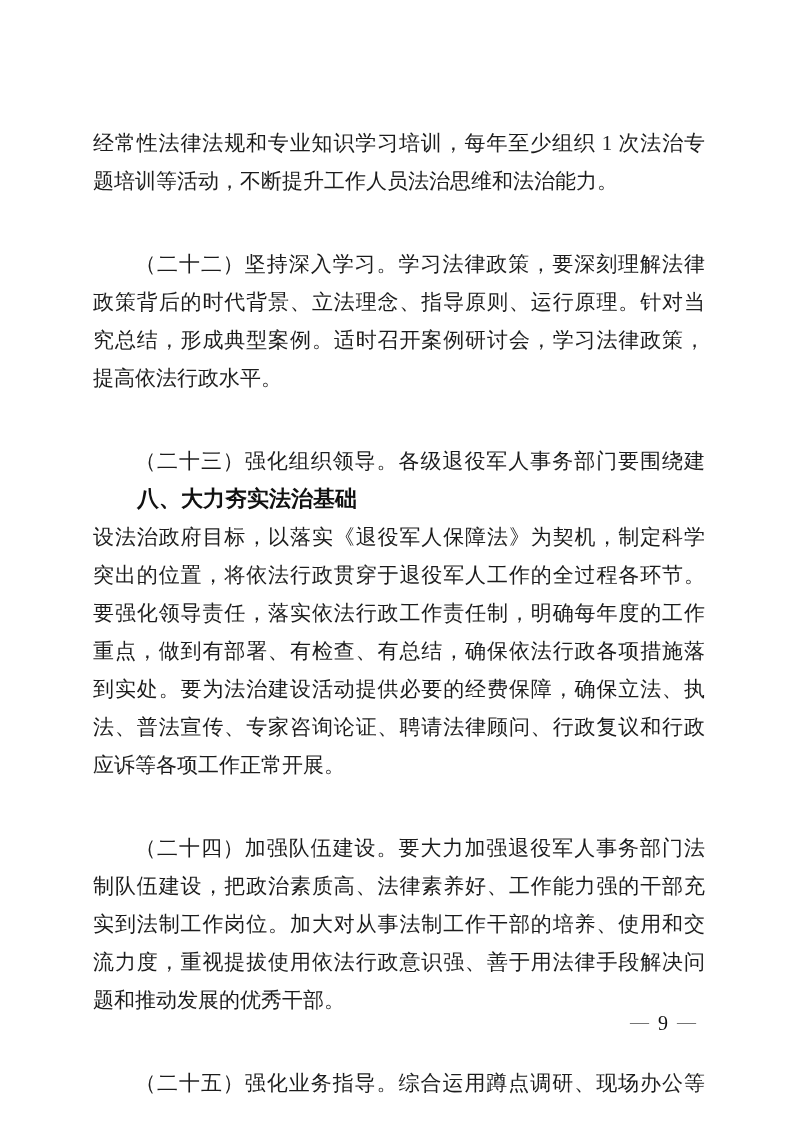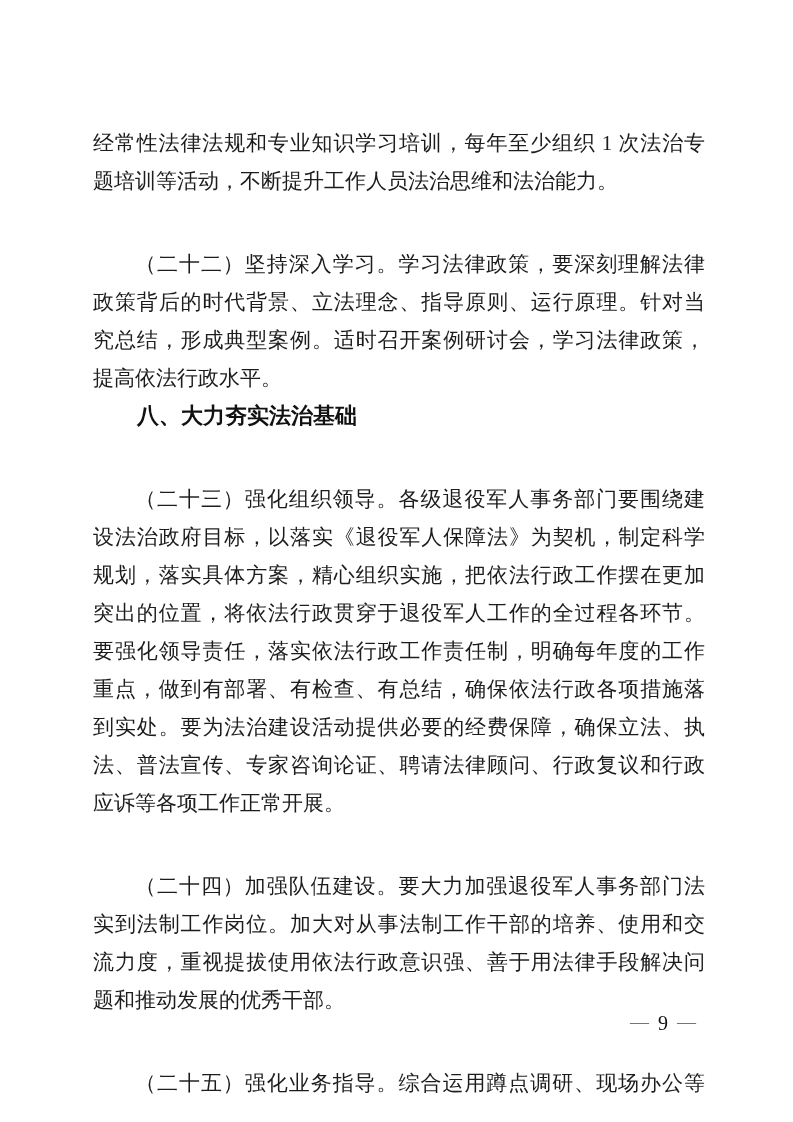--- a/index.html
+++ b/index.html
@@ -62,31 +62,31 @@
 </head>
 <body>
 
 <div class="doc-body">
   <div class="line">经常性法律法规和专业知识学习培训，每年至少组织 1 次法治专</div>
   <div class="line end">题培训等活动，不断提升工作人员法治思维和法治能力。</div>
   <div class="line ind">（二十二）坚持深入学习。学习法律政策，要深刻理解法律</div>
   <div class="line">政策背后的时代背景、立法理念、指导原则、运行原理。针对当</div>
   <div class="line">究总结，形成典型案例。适时召开案例研讨会，学习法律政策，</div>
   <div class="line end">提高依法行政水平。</div>
+  <div class="line ind">（二十三）强化组织领导。各级退役军人事务部门要围绕建</div>
   <div class="line head">八、大力夯实法治基础</div>
-  <div class="line ind">（二十三）强化组织领导。各级退役军人事务部门要围绕建</div>
   <div class="line">设法治政府目标，以落实《退役军人保障法》为契机，制定科学</div>
-  <div class="line">规划，落实具体方案，精心组织实施，把依法行政工作摆在更加</div>
   <div class="line">突出的位置，将依法行政贯穿于退役军人工作的全过程各环节。</div>
   <div class="line">要强化领导责任，落实依法行政工作责任制，明确每年度的工作</div>
   <div class="line">重点，做到有部署、有检查、有总结，确保依法行政各项措施落</div>
   <div class="line">到实处。要为法治建设活动提供必要的经费保障，确保立法、执</div>
   <div class="line">法、普法宣传、专家咨询论证、聘请法律顾问、行政复议和行政</div>
   <div class="line end">应诉等各项工作正常开展。</div>
   <div class="line ind">（二十四）加强队伍建设。要大力加强退役军人事务部门法</div>
+  <div class="line">制队伍建设，把政治素质高、法律素养好、工作能力强的干部充</div>
   <div class="line">实到法制工作岗位。加大对从事法制工作干部的培养、使用和交</div>
   <div class="line">流力度，重视提拔使用依法行政意识强、善于用法律手段解决问</div>
   <div class="line end">题和推动发展的优秀干部。</div>
   <div class="line ind">（二十五）强化业务指导。综合运用蹲点调研、现场办公等</div>
 </div>
 
 <div class="page-footer">
   <span class="dash">—</span><span class="num">9</span><span class="dash">—</span>
 </div>
 

